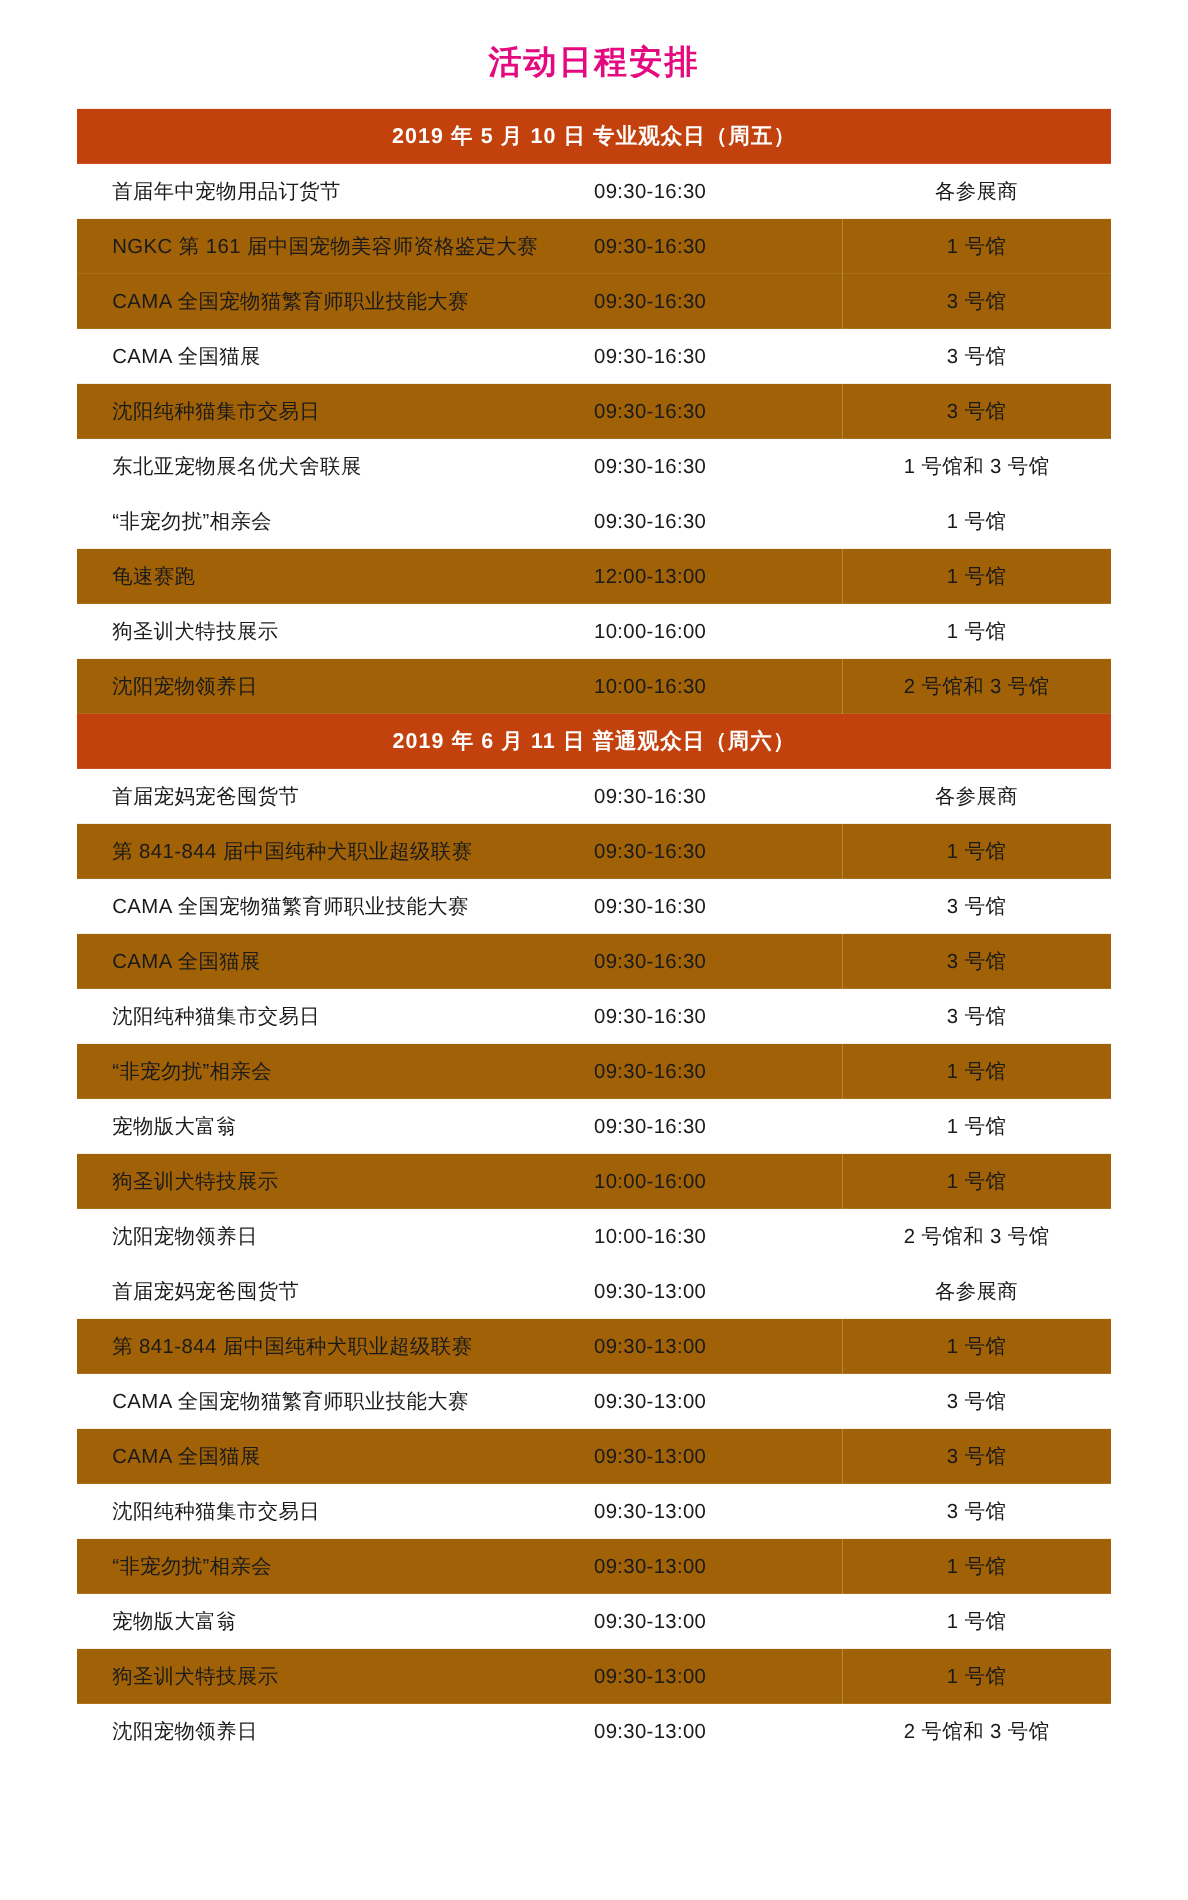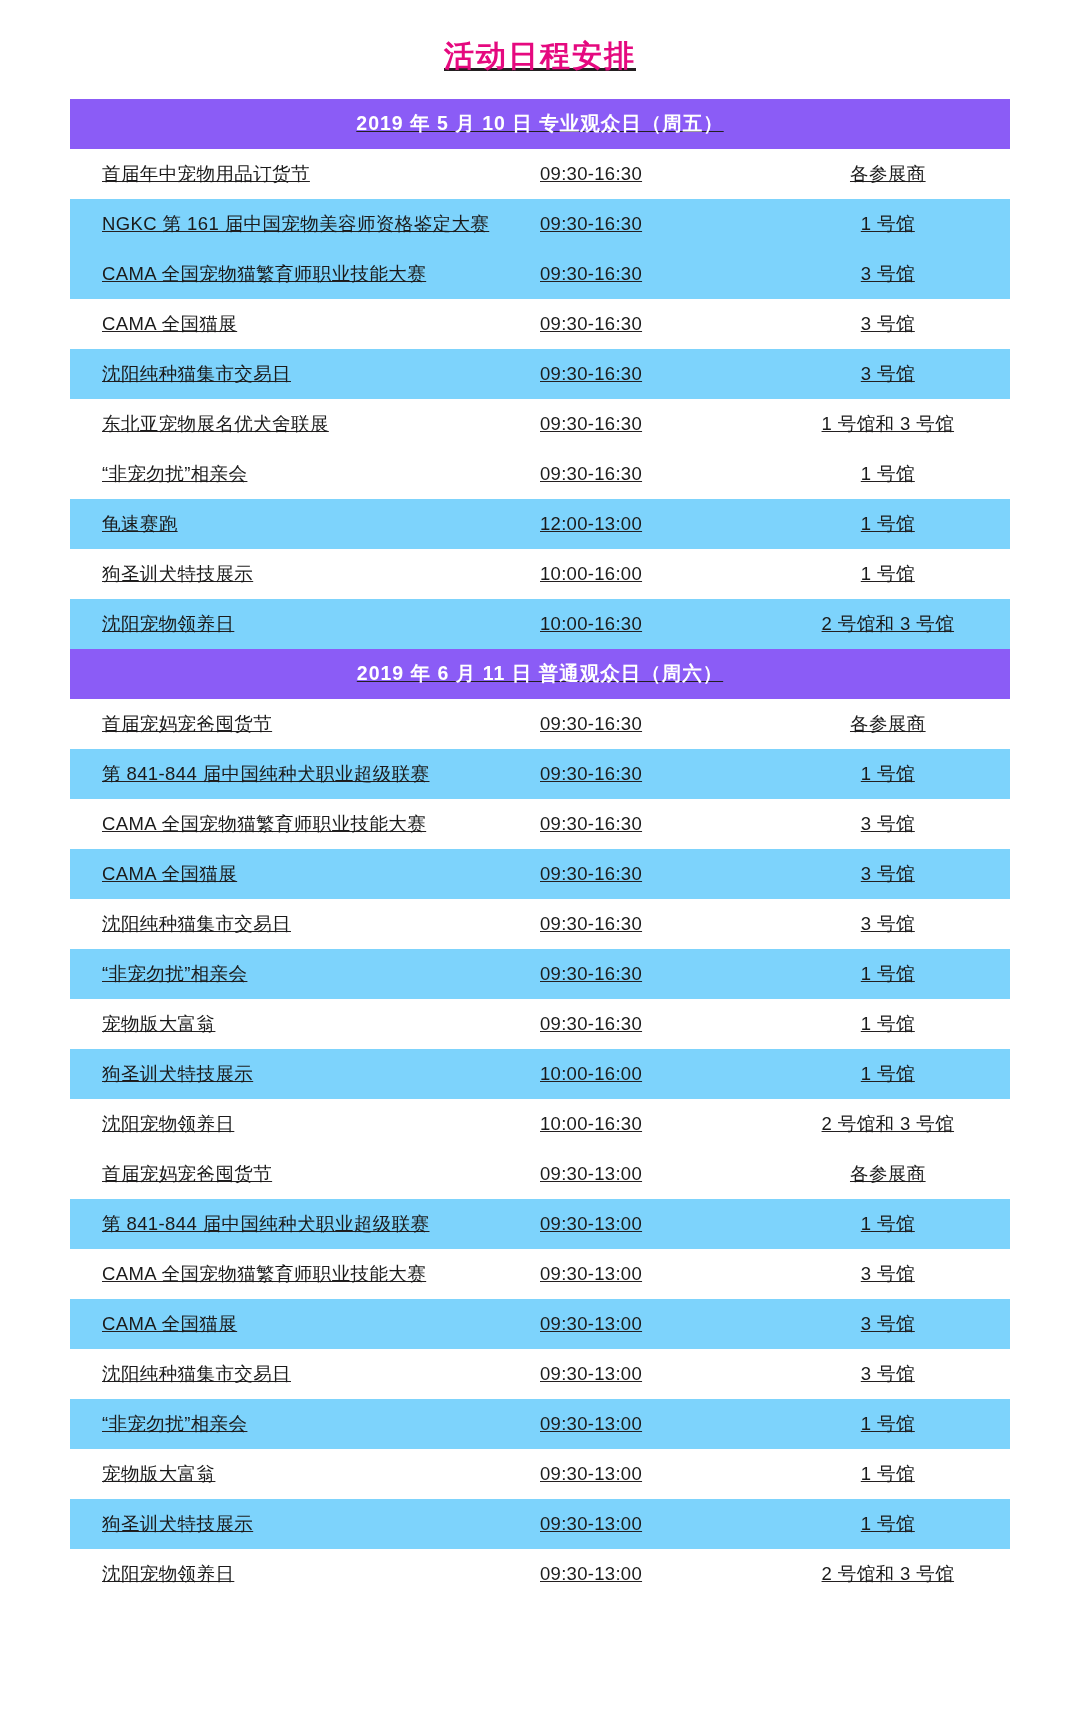--- a/index.html
+++ b/index.html
@@ -13,56 +13,55 @@
     font-family: "Liberation Sans", "DejaVu Sans", sans-serif;
     color: #231f20;
     -webkit-font-smoothing: antialiased;
   }
   .page {
     width: 1080px;
     height: 1290px;
     position: relative;
     box-sizing: border-box;
     padding: 0 70px;
-    text-decoration: underline;
   }
   .title {
     text-align: center;
     color: #e5097f;
     font-size: 30px;
     font-weight: bold;
     letter-spacing: 2px;
     padding: 36px 0 22px 0;
   }
   table.schedule {
     width: 100%;
     border-collapse: collapse;
     table-layout: fixed;
   }
   table.schedule col.c-event { width: 50%; }
   table.schedule col.c-time  { width: 24%; }
   table.schedule col.c-venue { width: 26%; }
 
   tr.day-header td {
-    background: #8b5cf6;
+    background: #c2410c;
     color: #ffffff;
     font-size: 19.5px;
     font-weight: bold;
     text-align: center;
     letter-spacing: 1px;
     padding: 11px 0 12px 0;
   }
   tr.row td {
     font-size: 18.5px;
     padding: 12px 0 13px 0;
     vertical-align: middle;
     color: #1a1a1a;
   }
   tr.row.shade td {
-    background: #7dd3fc;
+    background: #a16207;
   }
   tr.row td.event {
     padding-left: 32px;
     letter-spacing: 0.4px;
   }
   tr.row td.time {
     text-align: left;
     letter-spacing: 0.3px;
   }
   tr.row td.venue {

